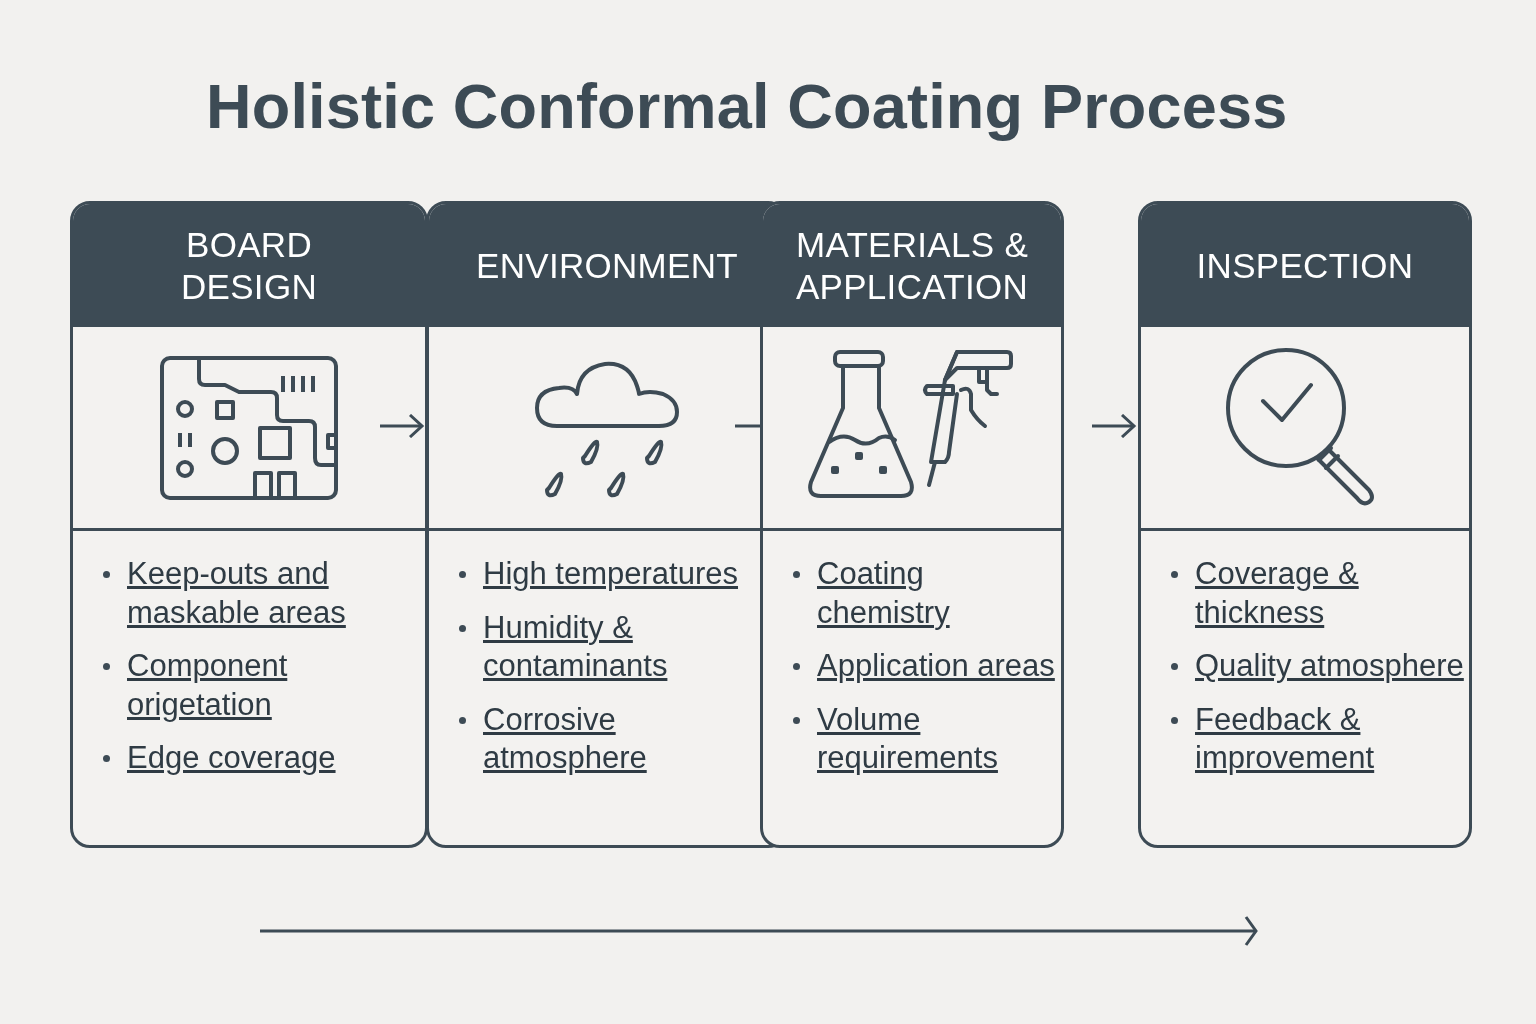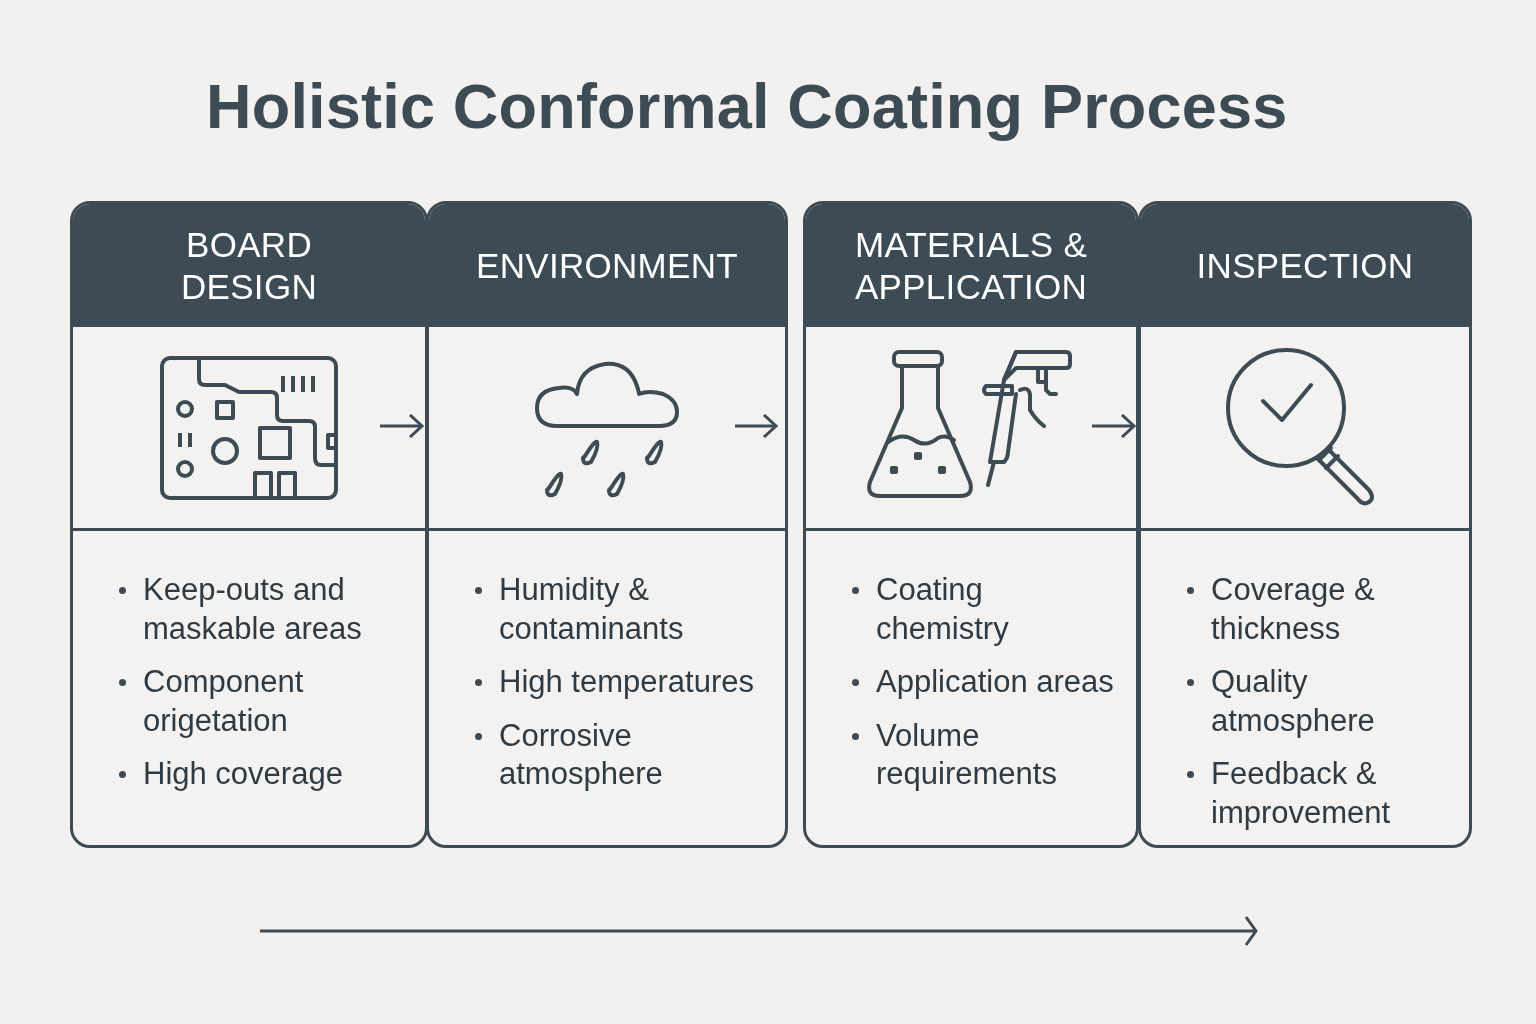--- a/index.html
+++ b/index.html
@@ -42,21 +42,21 @@
   }
   .card-icon {
     height: 204px;
     border-bottom: 3px solid #3d4b55;
     display: flex; align-items: center; justify-content: center;
     box-sizing: border-box;
   }
   .card-body {
     padding: 24px 0 0 28px;
   }
-  .card-body ul { list-style: none; margin: 16px; padding: 0; }
+  .card-body ul { list-style: none; margin: 0; padding: 0; text-decoration: underline; }
   .card-body li {
     position: relative;
     padding-left: 26px;
     font-size: 31px;
     line-height: 38.5px;
     margin-bottom: 15px;
     color: #2f3b44;
   }
   .card-body li .bullet {
     position: absolute; left: 2px; top: 16px;
@@ -96,21 +96,21 @@
       <rect x="101" y="73" width="30" height="30"></rect>
       <circle cx="26" cy="114" r="7"></circle>
       <rect x="96" y="118" width="16" height="25"></rect>
       <rect x="120" y="118" width="16" height="25"></rect>
     </svg>
   </div>
   <div class="card-body">
     <ul>
       <li><span class="bullet"></span><span>Keep-outs and maskable areas</span></li>
       <li><span class="bullet"></span><span>Component origetation</span></li>
-      <li><span class="bullet"></span><span>High coverage</span></li>
+      <li><span class="bullet"></span><span>Edge coverage</span></li>
     </ul>
   </div>
 </div>
 
 <svg class="connector" style="left:380px;" width="46" height="24" viewBox="0 0 46 24">
   <line x1="0" y1="12" x2="42" y2="12" stroke="#3d4b55" stroke-width="3"></line>
   <polyline points="30,1 42,12 30,23" fill="none" stroke="#3d4b55" stroke-width="3"></polyline>
 </svg>
 
 <div class="card" style="left:426px; width:362px;">
@@ -119,33 +119,33 @@
     <svg width="160" height="160" viewBox="0 0 160 160" fill="none" stroke="#3d4b55" stroke-width="4" stroke-linejoin="round">
       <path d="M30 78 Q10 78 10 60 Q10 42 32 40 Q46 38 50 46 Q52 20 78 16 Q102 14 110 38 Q112 44 112 46 Q122 42 136 46 Q150 52 150 64 Q150 78 132 78 Z"></path>
       <path d="M58 108 Q68 92 70 94 Q72 100 64 114 Q56 118 56 110 Z"></path>
       <path d="M122 108 Q132 92 134 94 Q136 100 128 114 Q120 118 120 110 Z"></path>
       <path d="M22 140 Q32 124 34 126 Q36 132 28 146 Q20 150 20 142 Z"></path>
       <path d="M84 140 Q94 124 96 126 Q98 132 90 146 Q82 150 82 142 Z"></path>
     </svg>
   </div>
   <div class="card-body">
     <ul>
+      <li><span class="bullet"></span><span>High temperatures</span></li>
       <li><span class="bullet"></span><span>Humidity &amp; contaminants</span></li>
-      <li><span class="bullet"></span><span>High temperatures</span></li>
       <li><span class="bullet"></span><span>Corrosive atmosphere</span></li>
     </ul>
   </div>
 </div>
 
 <svg class="connector" style="left:735px;" width="45" height="24" viewBox="0 0 45 24">
   <line x1="0" y1="12" x2="41" y2="12" stroke="#3d4b55" stroke-width="3"></line>
   <polyline points="29,1 41,12 29,23" fill="none" stroke="#3d4b55" stroke-width="3"></polyline>
 </svg>
 
-<div class="card" style="left:803px; width:336px;">
+<div class="card" style="left:760px; width:304px;">
   <div class="card-header">MATERIALS &amp;
 APPLICATION</div>
   <div class="card-icon">
     <svg width="210" height="156" viewBox="0 0 210 156" fill="none" stroke="#3d4b55" stroke-width="4" stroke-linejoin="round" stroke-linecap="round">
       <rect x="28" y="2" width="48" height="14" rx="5"></rect>
       <path d="M36 16 V58 L4 132 Q0 146 14 146 H94 Q108 146 104 132 L72 58 V16"></path>
       <path d="M22 92 Q36 82 48 90 Q60 98 72 88 Q80 84 88 90"></path>
       <rect x="50" y="104" width="4" height="4" fill="#3d4b55"></rect>
       <rect x="26" y="118" width="4" height="4" fill="#3d4b55"></rect>
       <rect x="74" y="118" width="4" height="4" fill="#3d4b55"></rect>

